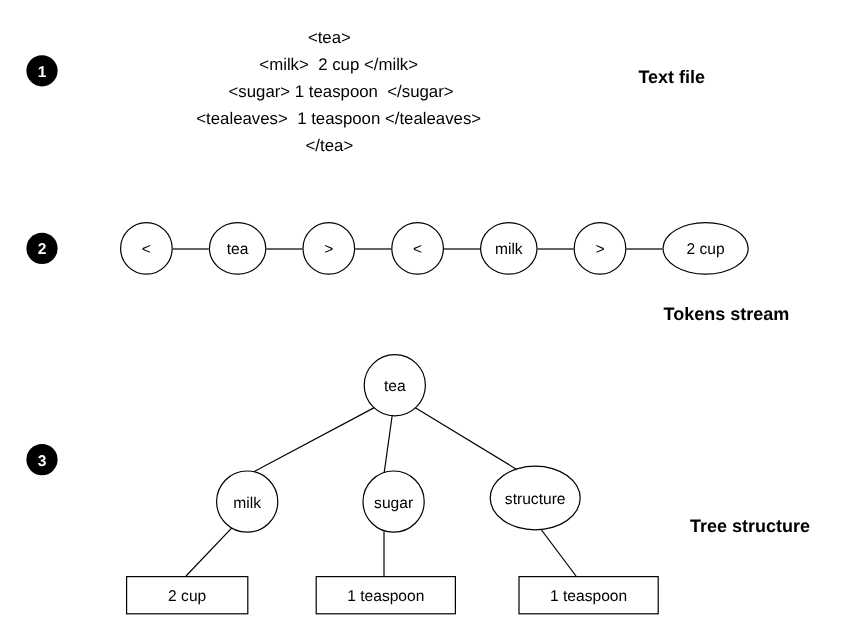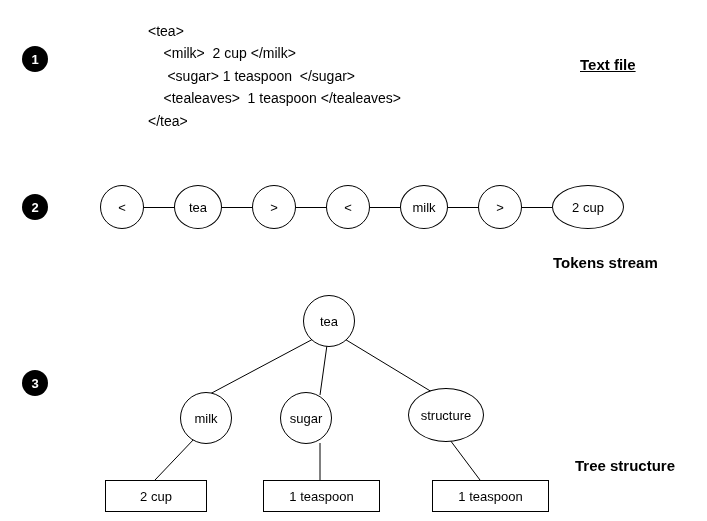--- a/index.html
+++ b/index.html
@@ -31,20 +31,21 @@
     font-weight: bold;
     font-size: 15px;
     text-align: right;
   }
   .code-block {
     position: absolute;
     font-family: Arial, sans-serif;
     font-size: 14px;
     line-height: 1.6;
     white-space: pre;
+    text-align: center;
   }
   .tokens-row {
     position: absolute;
     display: flex;
     align-items: center;
   }
   .tok-circle {
     border: 1px solid #000;
     border-radius: 50%;
     display: flex;
@@ -99,21 +100,21 @@
 <div class="step-badge" style="left:22px; top:46px;">
   <span>1</span>
 </div>
 
 <div class="code-block" style="left:148px; top:20px;">&lt;tea&gt;
     &lt;milk&gt;  2 cup &lt;/milk&gt;
      &lt;sugar&gt; 1 teaspoon  &lt;/sugar&gt;
     &lt;tealeaves&gt;  1 teaspoon &lt;/tealeaves&gt;
 &lt;/tea&gt;</div>
 
-<div class="section-label" style="left:580px; top:56px;text-decoration:underline;">Text file</div>
+<div class="section-label" style="left:532px; top:56px;">Text file</div>
 
 <div class="step-badge" style="left:22px; top:194px;">
   <span>2</span>
 </div>
 
 <div class="tokens-row" style="left:100px; top:185px;">
   <div class="tok-circle" style="width:42px;height:42px;">
       <span>&lt;</span>
     </div>
   <div class="tok-line" style="width:30px;"></div>
@@ -159,30 +160,30 @@
   <line x1="450" y1="440" x2="480" y2="480" stroke="#000" stroke-width="1"></line>
 </svg>
 
 <div class="tree-node-circle" style="left:303px; top:295px; width:50px; height:50px;">
   <span>tea</span>
 </div>
 
 <div class="tree-node-circle" style="left:180px; top:392px; width:50px; height:50px;">
   <span>milk</span>
 </div>
-<div class="tree-node-circle" style="left:280px; top:392px; width:50px; height:50px;">
+<div class="tree-node-circle" style="left:302px; top:392px; width:50px; height:50px;">
   <span>sugar</span>
 </div>
 <div class="tree-node-circle" style="left:408px; top:388px; width:74px; height:52px;">
   <span>structure</span>
 </div>
 
 <div class="tree-leaf-rect" style="left:105px; top:480px; width:100px; height:30px;">
   <span>2 cup</span>
 </div>
 <div class="tree-leaf-rect" style="left:263px; top:480px; width:115px; height:30px;">
   <span>1 teaspoon</span>
 </div>
 <div class="tree-leaf-rect" style="left:432px; top:480px; width:115px; height:30px;">
   <span>1 teaspoon</span>
 </div>
 
-<div class="section-label" style="left:575px; top:430px;margin-top:27px;">Tree structure</div>
+<div class="section-label" style="left:575px; top:430px;">Tree structure</div>
 
 </body></html>

